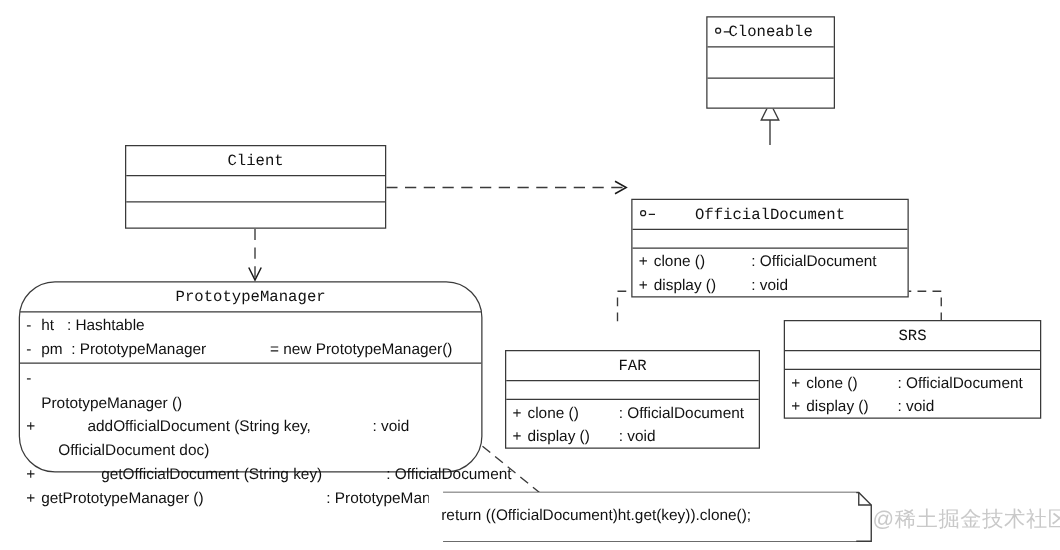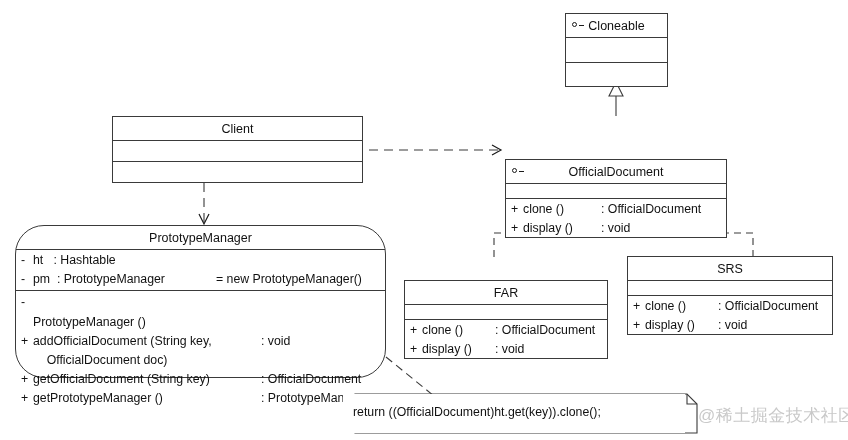--- a/index.html
+++ b/index.html
@@ -41,20 +41,21 @@
   }
   .uml-compartment.last { border-bottom: none; }
 
   .uml-title {
     text-align: center;
     font-size: 12.5px;
     color: #111111;
     line-height: 24px;
     height: 24px;
     white-space: nowrap;
+    font-family: Liberation Mono, monospace;
   }
   .uml-empty { height: 25px; }
 
   
   .iface-icon {
     position: absolute;
     left: 6px;
     top: 8px;
     width: 12px;
     height: 8px;
@@ -168,21 +169,21 @@
       <span class="iface-icon">
         <span class="circ"></span>
           <span class="stem"></span>
       </span>
       <span>Cloneable</span>
     </div>
     <div class="uml-compartment uml-empty"></div>
     <div class="uml-compartment uml-empty last"></div>
   </div>
 
-  <div class="uml-box" style="left:112px; top:116px; width:251px; height:67px;">
+  <div class="uml-box" style="left:100px; top:116px; width:209px; height:67px;">
     <div class="uml-compartment uml-title">
       <span>Client</span>
     </div>
     <div class="uml-compartment" style="height:21px;"></div>
     <div class="uml-compartment last" style="height:20px;"></div>
   </div>
 
   <div class="uml-box" style="left:505px; top:116px; width:222px; height:79px;margin-top:43px;">
     <div class="uml-compartment uml-title">
       <span class="iface-icon">
@@ -224,31 +225,31 @@
     </div>
 
     <div class="uml-compartment last" style="height:86px; padding-top:2px;">
       <div class="member">
         <span class="vis">-</span>
         <span class="nm" style="width:228px;margin-top:20px;">PrototypeManager ()</span>
         <span class="ty"></span>
       </div>
       <div class="member">
         <span class="vis">+</span>
-        <span class="nm" style="width:228px;">addOfficialDocument (String key,</span>
+        <span class="nm" style="width:228px;margin-left:37px;">addOfficialDocument (String key,</span>
         <span class="ty">: void</span>
       </div>
       <div class="member">
         <span class="vis"></span>
         <span class="nm" style="width:228px;">    OfficialDocument doc)</span>
         <span class="ty"></span>
       </div>
       <div class="member">
         <span class="vis">+</span>
-        <span class="nm" style="width:228px;">getOfficialDocument (String key)</span>
+        <span class="nm" style="width:228px;margin-left:48px;">getOfficialDocument (String key)</span>
         <span class="ty">: OfficialDocument</span>
       </div>
       <div class="member">
         <span class="vis">+</span>
         <span class="nm" style="width:228px;">getPrototypeManager ()</span>
         <span class="ty">: PrototypeManager</span>
       </div>
     </div>
   </div>
 

